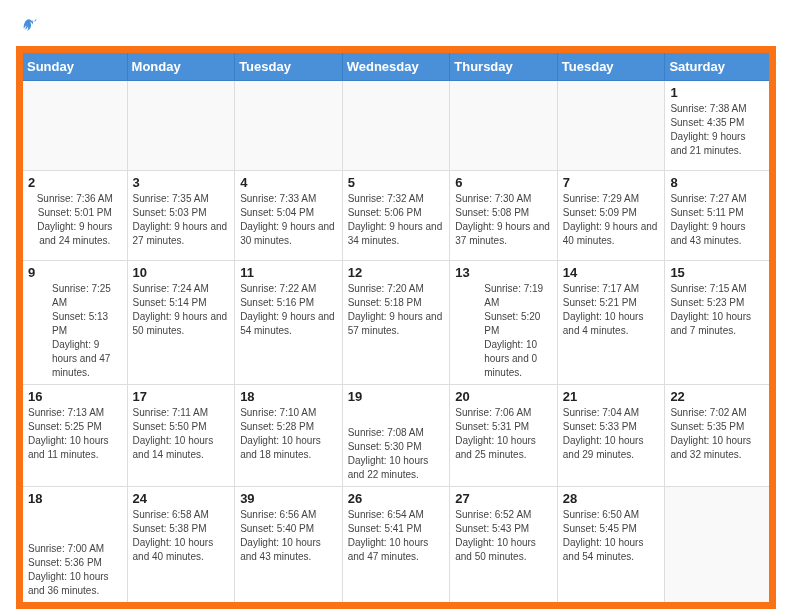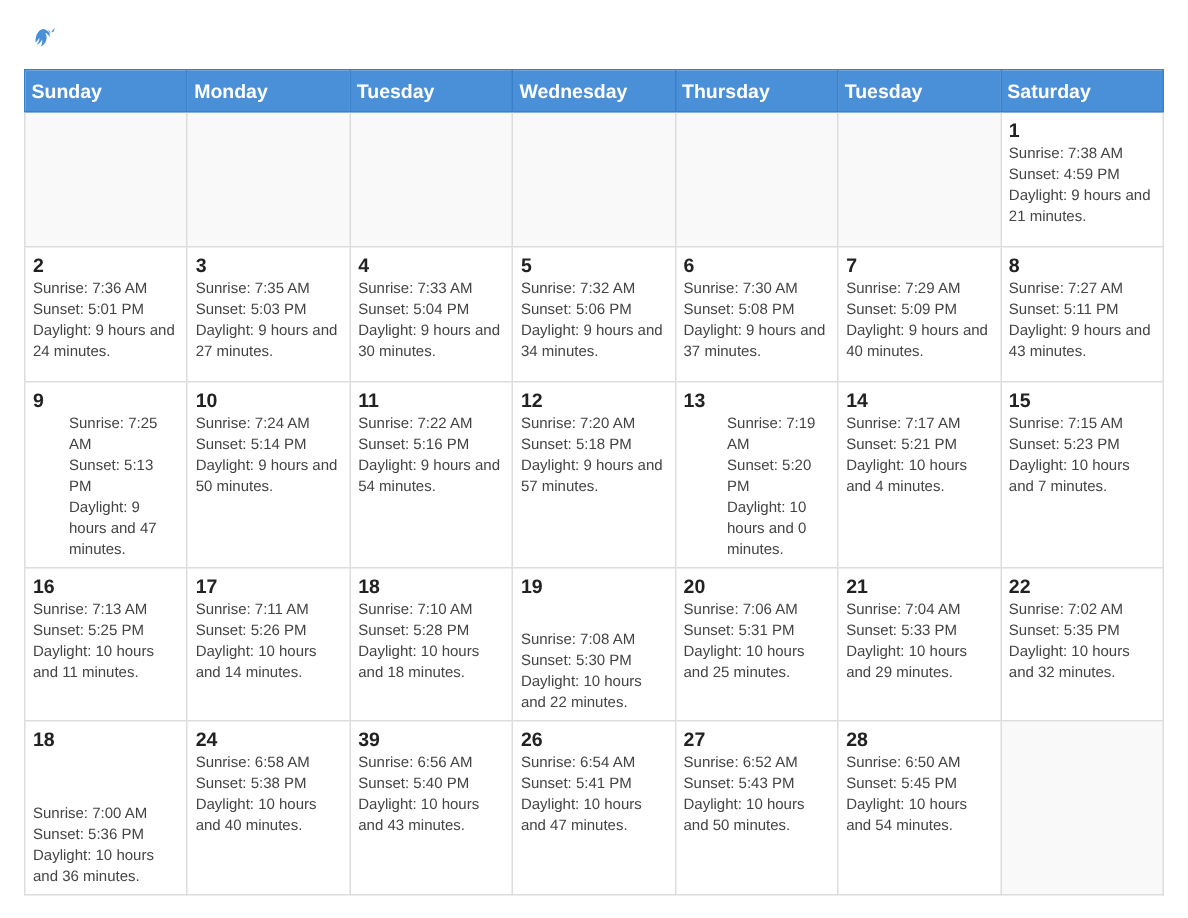--- a/index.html
+++ b/index.html
@@ -48,21 +48,21 @@
       color: #333;
       font-weight: normal;
     }
     .location {
       font-size: 14px;
       color: #555;
     }
     .calendar {
       width: 100%;
       border-collapse: collapse;
-      border: 1px solid #f97316;
+      border: 7px solid #f97316;
     }
     .calendar th {
       background-color: #4a90d9;
       color: #fff;
       font-size: 13px;
       font-weight: bold;
       padding: 6px 4px;
       text-align: left;
       border: 1px solid #3a80c9;
     }
@@ -126,28 +126,28 @@
   <tr>
         <td class="empty"></td>
         <td class="empty"></td>
         <td class="empty"></td>
         <td class="empty"></td>
         <td class="empty"></td>
         <td class="empty"></td>
         <td>
           <div class="day-number">1</div>
           <div class="day-info" style="white-space: pre-line;">Sunrise: 7:38 AM
-Sunset: 4:59 PM
+Sunset: 4:35 PM
 Daylight: 9 hours and 21 minutes.</div>
         </td>
       </tr>
       <tr>
         <td>
           <div class="day-number">2</div>
-          <div class="day-info" style="white-space: pre-line;">Sunrise: 7:36 AM
+          <div class="day-info" style="white-space: pre-line; text-align: center;">Sunrise: 7:36 AM
 Sunset: 5:01 PM
 Daylight: 9 hours and 24 minutes.</div>
         </td>
         <td>
           <div class="day-number">3</div>
           <div class="day-info" style="white-space: pre-line;">Sunrise: 7:35 AM
 Sunset: 5:03 PM
 Daylight: 9 hours and 27 minutes.</div>
         </td>
         <td>
@@ -228,21 +228,21 @@
       <tr>
         <td>
           <div class="day-number">16</div>
           <div class="day-info" style="white-space: pre-line;">Sunrise: 7:13 AM
 Sunset: 5:25 PM
 Daylight: 10 hours and 11 minutes.</div>
         </td>
         <td>
           <div class="day-number">17</div>
           <div class="day-info" style="white-space: pre-line;">Sunrise: 7:11 AM
-Sunset: 5:26 PM
+Sunset: 5:50 PM
 Daylight: 10 hours and 14 minutes.</div>
         </td>
         <td>
           <div class="day-number">18</div>
           <div class="day-info" style="white-space: pre-line;">Sunrise: 7:10 AM
 Sunset: 5:28 PM
 Daylight: 10 hours and 18 minutes.</div>
         </td>
         <td>
           <div class="day-number">19</div>

